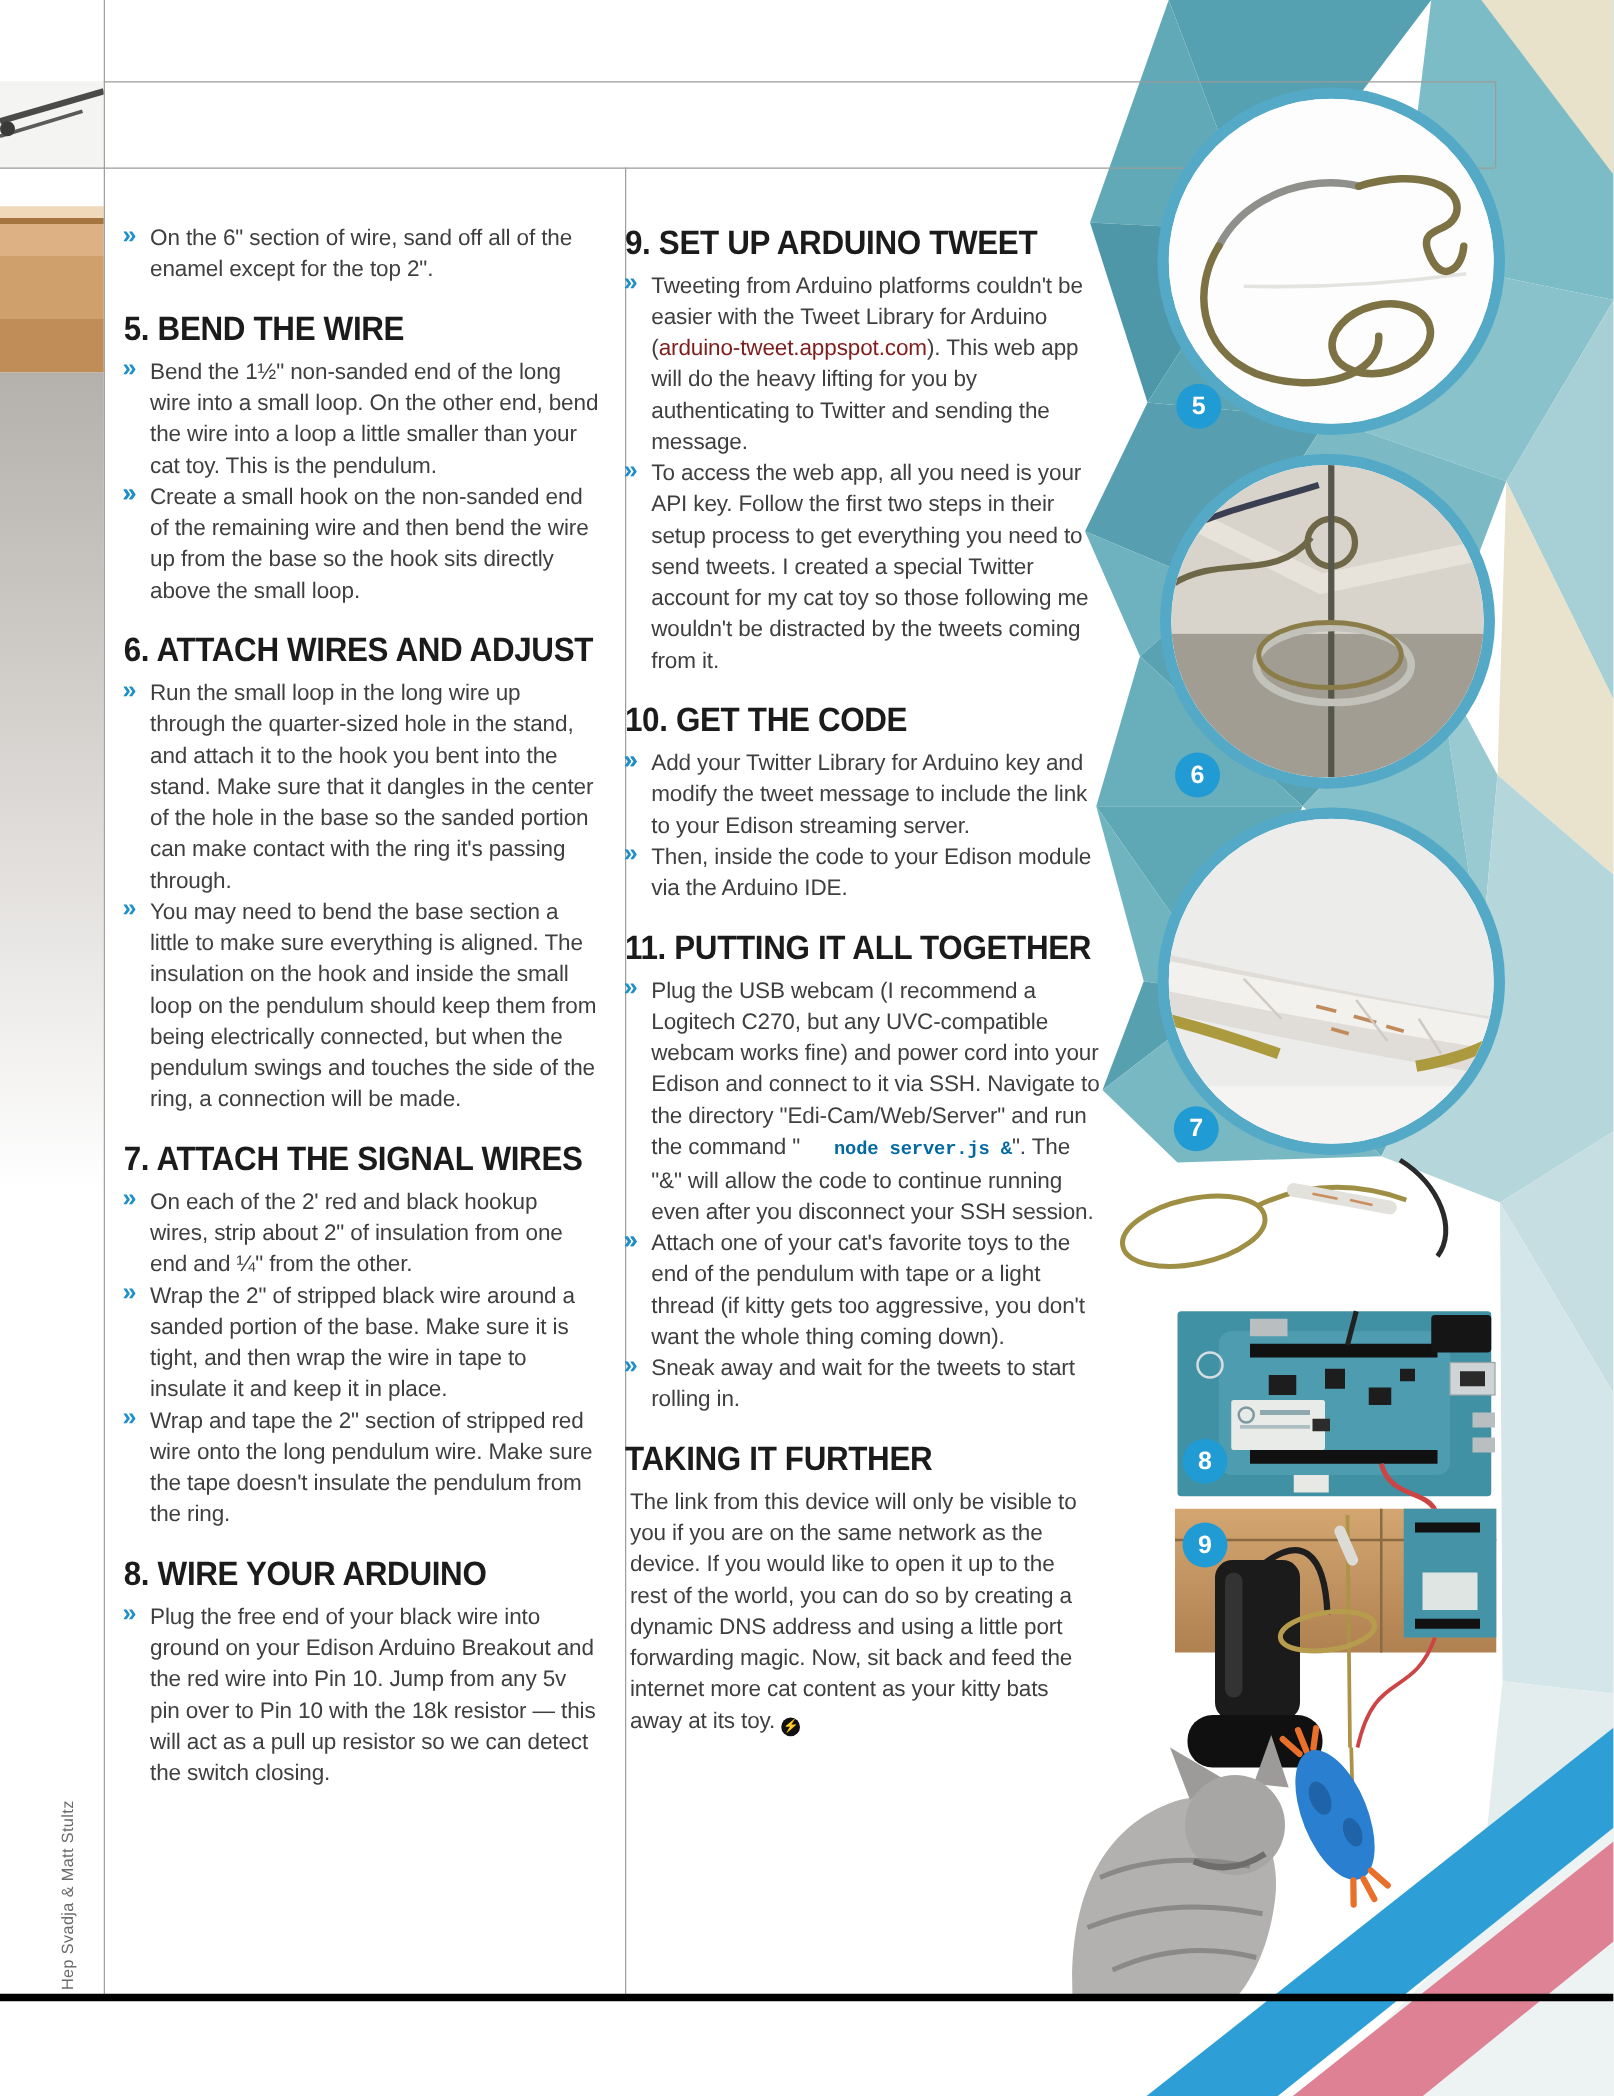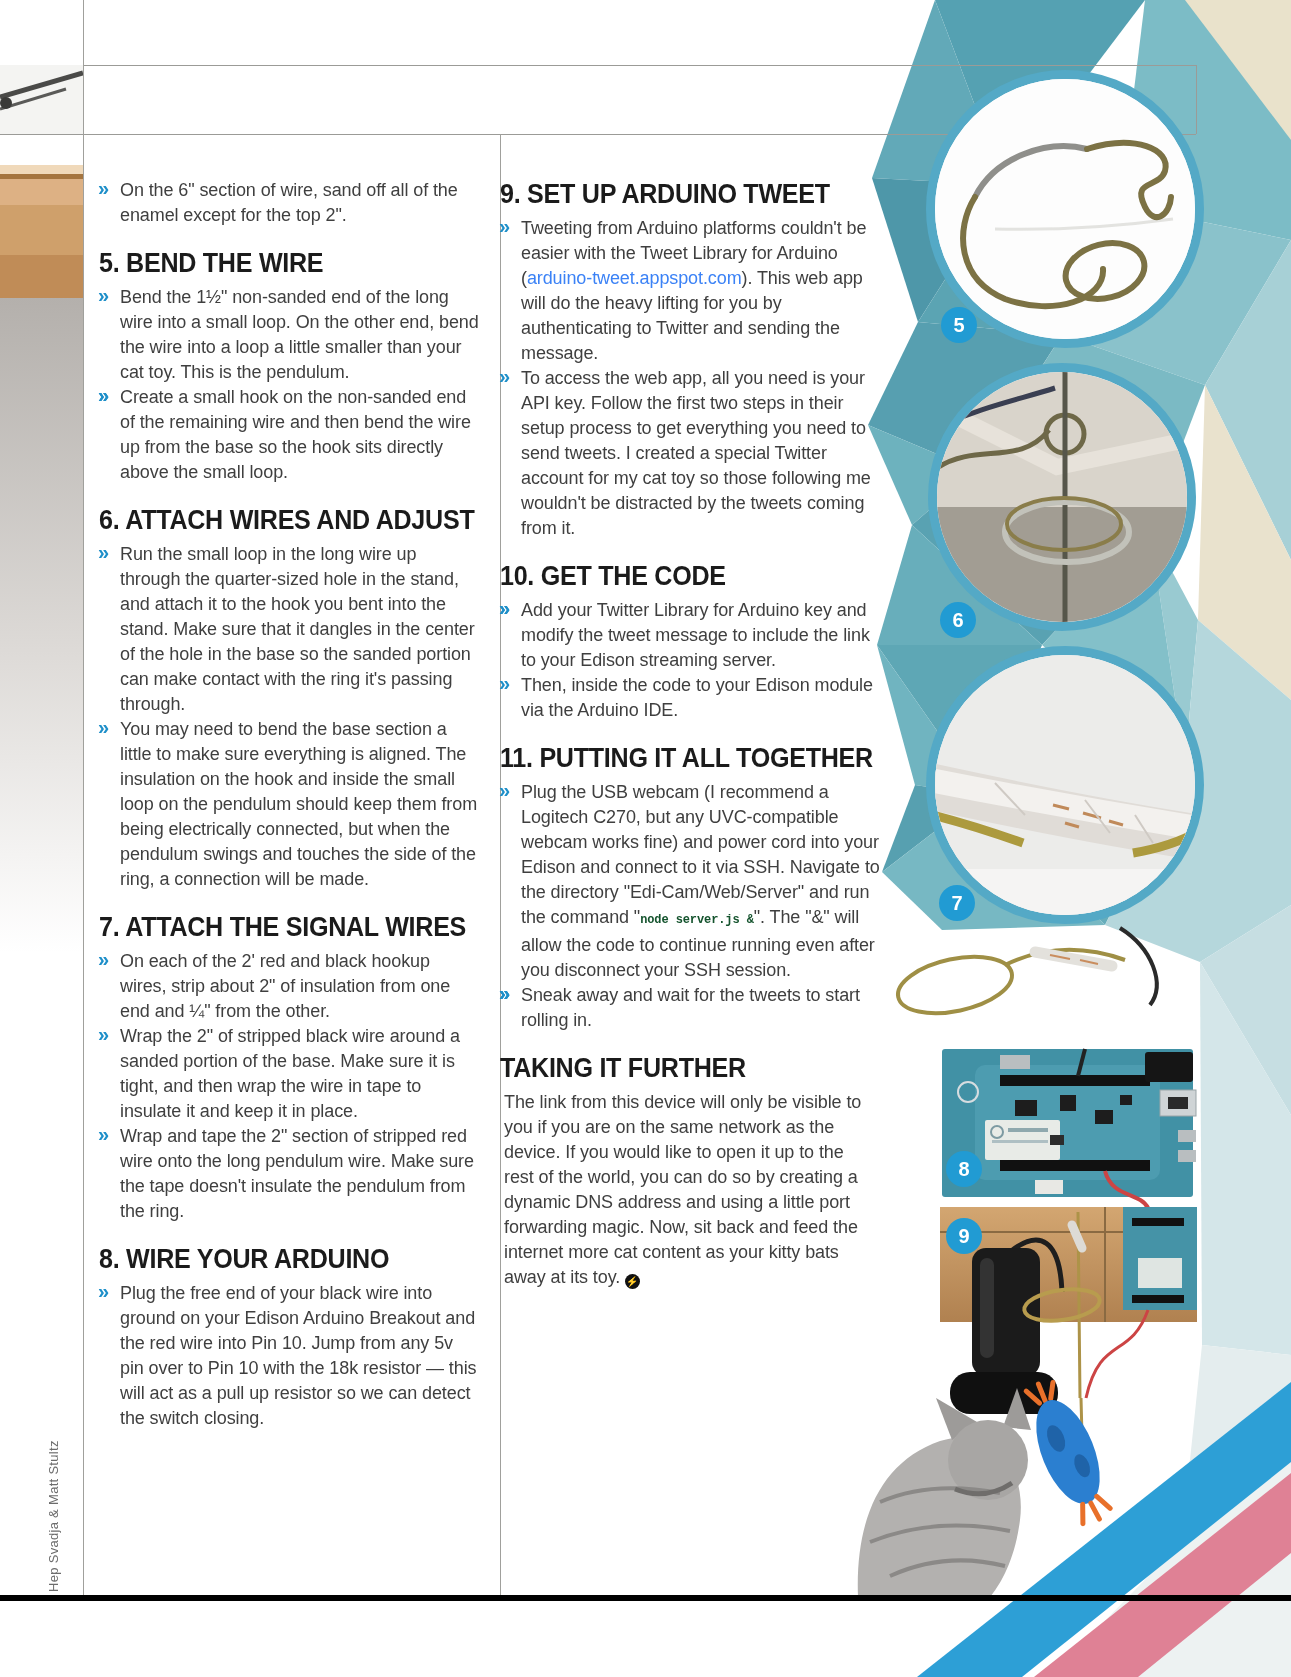--- a/index.html
+++ b/index.html
@@ -8,22 +8,22 @@
   
   .col{position:absolute;top:178px;width:380px;color:#3f3f3f;font-size:18px;line-height:25px;letter-spacing:-0.1px;}
   #col-left{left:99px;}
   #col-right{left:500px;}
   .sec-h{font-size:27px;line-height:29px;font-weight:bold;color:#1b1b1b;margin:21px 0 7px 0;
          transform:scaleX(.93);transform-origin:left center;white-space:nowrap;letter-spacing:-0.3px;}
   #col-right .sec-h:first-child{margin-top:2px;}
   .bullet{position:relative;margin:0;padding-left:21px;}
   .para{margin:4px;}
   .mk{position:absolute;left:-1px;top:-2px;color:#1e8fc9;font-weight:bold;font-size:20px;letter-spacing:-3px;}
-  .lnk{color:#3b82f6;text-decoration:none;}
-  .code{font-family:"Liberation Mono",monospace;font-size:12px;font-weight:bold;color:#14532d;}
+  .lnk{color:#7f1d1d;text-decoration:none;}
+  .code{font-family:"Liberation Mono",monospace;font-size:15px;font-weight:bold;color:#0369a1;margin-left:27px;}
   .endmark{display:inline-block;width:15px;height:15px;border-radius:50%;background:#111;color:#fff;
            font-size:10px;line-height:15px;text-align:center;margin-left:5px;vertical-align:-2px;}
   
   .circle-photo{position:absolute;border-radius:50%;border:9px solid #54a9c6;overflow:hidden;
                 background:#fdfdfd;box-sizing:border-box;}
   #circ5{left:926px;top:70px;width:278px;height:278px;}
   #circ6{left:928px;top:363px;width:268px;height:268px;}
   #circ7{left:926px;top:646px;width:278px;height:278px;}
   .badge{position:absolute;width:36px;height:36px;border-radius:50%;background:#219bd3;color:#fff;
          font-size:20px;font-weight:bold;display:flex;align-items:center;justify-content:center;}
@@ -242,21 +242,21 @@
       <div class="sec-h">9. SET UP ARDUINO TWEET</div>
       <p class="bullet"><span class="mk">»</span><span>Tweeting from Arduino platforms couldn't be easier with the Tweet Library for Arduino (<a class="lnk" href="#">arduino-tweet.appspot.com</a>). This web app will do the heavy lifting for you by authenticating to Twitter and sending the message.</span></p>
       <p class="bullet"><span class="mk">»</span><span>To access the web app, all you need is your API key. Follow the first two steps in their setup process to get everything you need to send tweets. I created a special Twitter account for my cat toy so those following me wouldn't be distracted by the tweets coming from it.</span></p>
       <div class="sec-h">10. GET THE CODE</div>
       <p class="bullet"><span class="mk">»</span></p>
       <p class="bullet"><span class="mk">»</span><span>Add your Twitter Library for Arduino key and modify the tweet message to include the link to your Edison streaming server.</span></p>
       <p class="bullet"><span class="mk">»</span><span>Then, inside the code to your Edison module via the Arduino IDE.</span></p>
       <div class="sec-h">11. PUTTING IT ALL TOGETHER</div>
       <p class="bullet"><span class="mk">»</span><span>Plug the USB webcam (I recommend a Logitech C270, but any UVC-compatible webcam works fine) and power cord into your Edison and connect to it via SSH. Navigate to the directory "Edi-Cam/Web/Server" and run the command "<span class="code">node server.js &amp;</span>". The "&amp;" will allow the code to continue running even after you disconnect your SSH session.</span></p>
       <p class="bullet"><span class="mk">»</span></p>
-      <p class="bullet"><span class="mk">»</span></p>
+      <p class="bullet"><span class="mk">»</span><span>Attach one of your cat's favorite toys to the end of the pendulum with tape or a light thread (if kitty gets too aggressive, you don't want the whole thing coming down).</span></p>
       <p class="bullet"><span class="mk">»</span><span>Sneak away and wait for the tweets to start rolling in.</span></p>
       <div class="sec-h">TAKING IT FURTHER</div>
       <p class="para"><span>The link from this device will only be visible to you if you are on the same network as the device. If you would like to open it up to the rest of the world, you can do so by creating a dynamic DNS address and using a little port forwarding magic. Now, sit back and feed the internet more cat content as your kitty bats away at its toy.</span><span class="endmark">⚡</span></p>
     </div>
 
   <div class="credit">Hep Svadja &amp; Matt Stultz</div>
 
 </div>
 
 </body></html>

